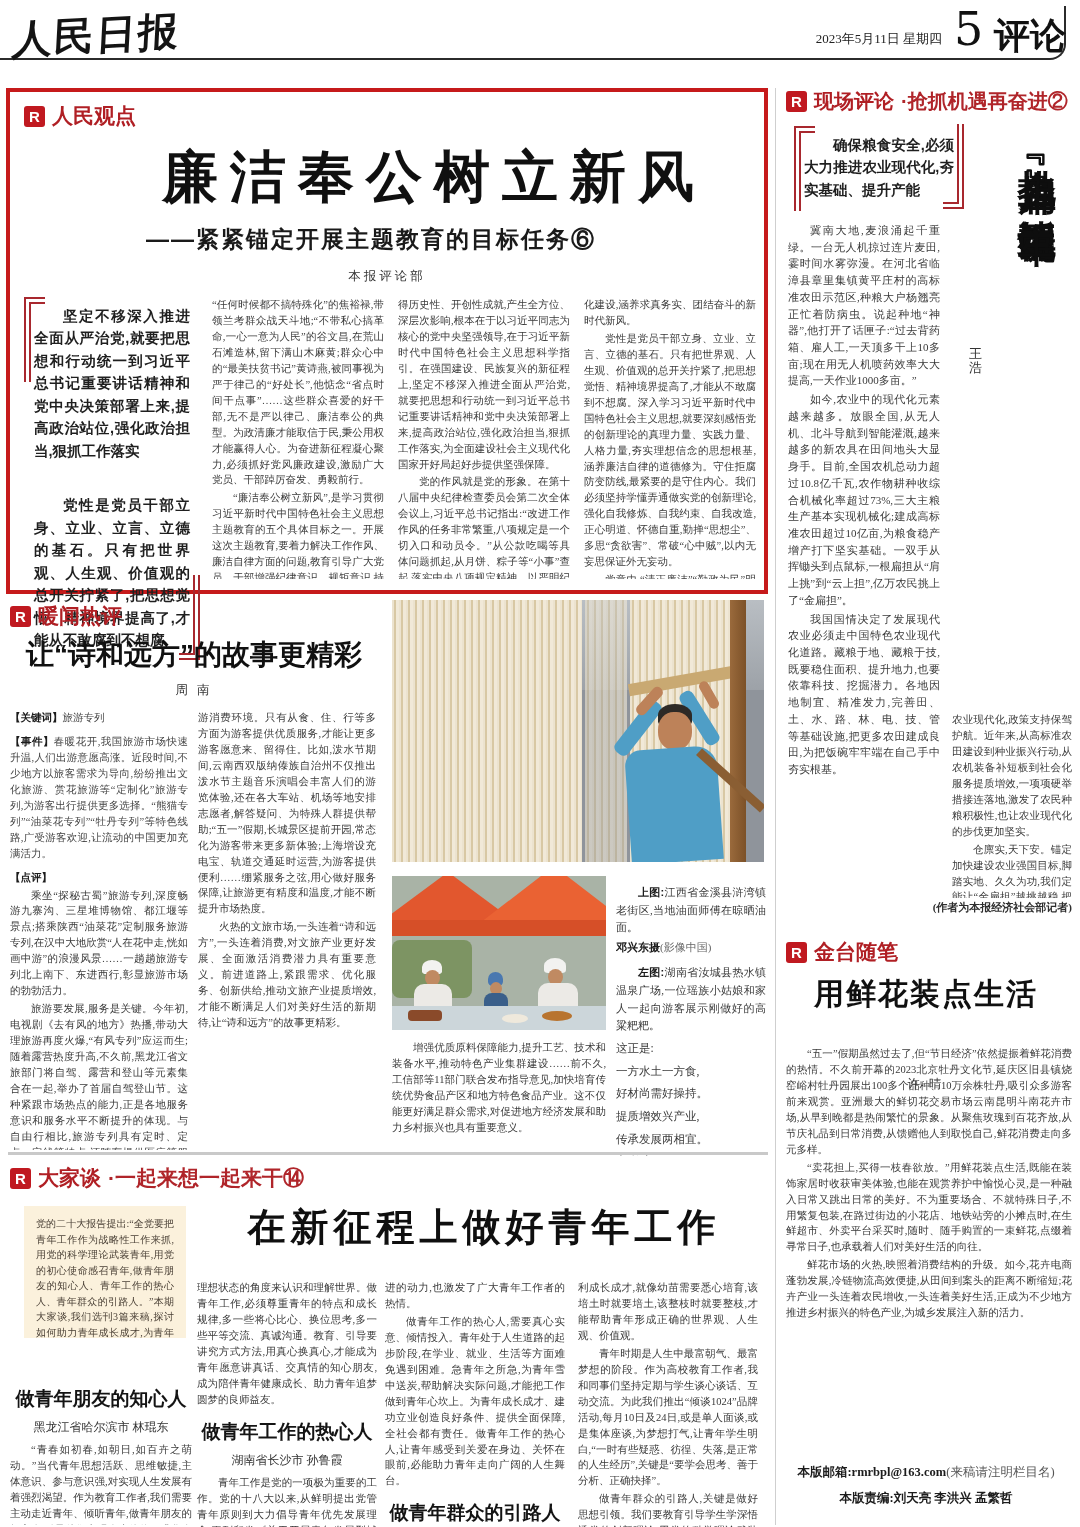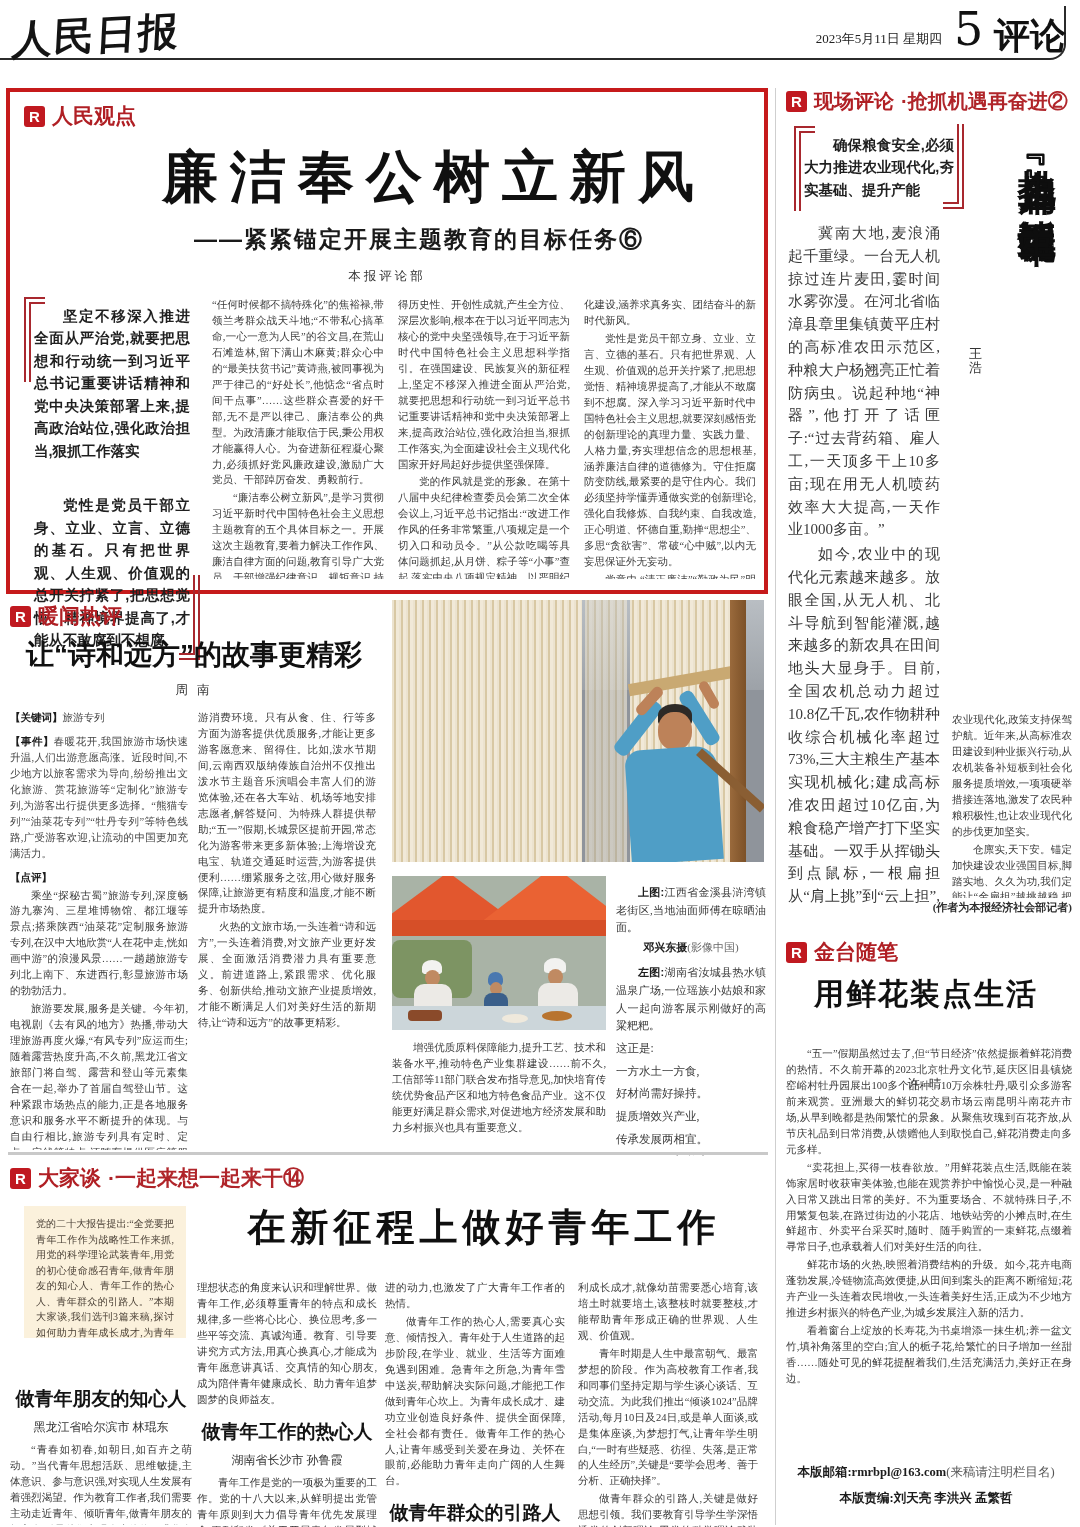--- a/index.html
+++ b/index.html
@@ -46,21 +46,21 @@
           font-weight:bold;font-size:38px;color:#0e0e0e;line-height:74px;letter-spacing:1px;}
   .vauthor{writing-mode:vertical-rl;text-orientation:upright;font-size:13px;color:#333;letter-spacing:12px;}
   
   .hdiv{position:absolute;height:3px;background:#c9c9c9;}
   .vrule{position:absolute;width:1px;background:#cfcfcf;}
   
   .photo{position:absolute;overflow:hidden;}
   .stripes{position:absolute;background:repeating-linear-gradient(90deg,#ece3cf 0 2px,#d8c8a4 2px 4px,#f1e9d8 4px 7px);}
   .pole{position:absolute;background:linear-gradient(90deg,#9a6a3c,#7c5128);}
   .tri{position:absolute;width:0;height:0;}
-  .credit{text-align:center;text-indent:0 !important;}
+  .credit{text-align:left;text-indent:0 !important;}
   .credit b{color:#1c1c1c;}
   .credit span{color:#666;}
   
   .subtitle2{font-family:"Liberation Sans",sans-serif;font-weight:bold;font-size:19px;
              color:#141414;text-align:center;text-indent:0 !important;margin:10px 0 4px 0 !important;}
   .subby{font-size:12px;text-align:center;color:#333;text-indent:0 !important;margin-bottom:6px !important;}
   .edbox{background:#fbf1dc;padding:10px 12px;font-size:10px;line-height:1.55;color:#4a4036;text-align:justify;}
   .footline{font-size:12.5px;font-weight:bold;text-align:center;color:#1d1d1d;}
   .kaiti{color:#444;}
 </style>
@@ -72,21 +72,21 @@
 <div class="abs date" style="left:756px;top:30px;width:186px;">2023年5月11日 星期四</div>
 <div class="abs pagenum" style="left:954px;top:2px;">5</div>
 <div class="abs pagename" style="left:994px;top:12px;">评论</div>
 
 <div class="abs redbox">
   <div class="abs sec-head" style="left:14px;top:10px;">
     <span class="sec-icon">R</span>
     <span>人民观点</span>
   </div>
   <div class="abs h-main" style="left:0;top:48px;width:754px;padding-left:47px;">廉洁奉公树立新风</div>
-  <div class="abs h-sub" style="left:0;top:132px;width:722px;padding-left:48px;">——紧紧锚定开展主题教育的目标任务⑥</div>
+  <div class="abs h-sub" style="left:0;top:132px;width:722px;">——紧紧锚定开展主题教育的目标任务⑥</div>
   <div class="abs byline" style="left:0;top:176px;width:754px;">本报评论部</div>
 
   <div class="abs" style="left:14px;top:205px;width:176px;height:282px;">
     <div class="pq tl">
         <span class="qtext">坚定不移深入推进全面从严治党,就要把思想和行动统一到习近平总书记重要讲话精神和党中央决策部署上来,提高政治站位,强化政治担当,狠抓工作落实</span>
       </div>
     <div class="pq br" style="margin-top:16px;">
         <span class="qtext">党性是党员干部立身、立业、立言、立德的基石。只有把世界观、人生观、价值观的总开关拧紧了,把思想觉悟、精神境界提高了,才能从不敢腐到不想腐</span>
       </div>
   </div>
@@ -111,21 +111,21 @@
 <div class="vrule" style="left:775px;top:88px;height:1437px;"></div>
 
 <div class="abs sec-head" style="left:786px;top:88px;font-size:20px;">
   <span class="sec-icon">R</span>
   <span>现场评论</span>
   <span class="sec-sub">·抢抓机遇再奋进②</span>
 </div>
 <div class="abs pq tl br" style="left:794px;top:126px;width:150px;font-size:14.5px;">
   <span class="qtext">确保粮食安全,必须大力推进农业现代化,夯实基础、提升产能</span>
 </div>
-<div class="col" style="left:788px;top:222px;width:152px;height:684px;font-size:15px;">
+<div class="col" style="left:788px;top:222px;width:152px;height:684px;font-size:11px;">
   <p>冀南大地,麦浪涌起千重绿。一台无人机掠过连片麦田,霎时间水雾弥漫。在河北省临漳县章里集镇黄平庄村的高标准农田示范区,种粮大户杨翘亮正忙着防病虫。说起种地“神器”,他打开了话匣子:“过去背药箱、雇人工,一天顶多干上10多亩;现在用无人机喷药效率大大提高,一天作业1000多亩。”</p>
   <p>如今,农业中的现代化元素越来越多。放眼全国,从无人机、北斗导航到智能灌溉,越来越多的新农具在田间地头大显身手。目前,全国农机总动力超过10.8亿千瓦,农作物耕种收综合机械化率超过73%,三大主粮生产基本实现机械化;建成高标准农田超过10亿亩,为粮食稳产增产打下坚实基础。一双手从挥锄头到点鼠标,一根扁担从“肩上挑”到“云上担”,亿万农民挑上了“金扁担”。</p>
   <p>我国国情决定了发展现代农业必须走中国特色农业现代化道路。藏粮于地、藏粮于技,既要稳住面积、提升地力,也要依靠科技、挖掘潜力。各地因地制宜、精准发力,完善田、土、水、路、林、电、技、管等基础设施,把更多农田建成良田,为把饭碗牢牢端在自己手中夯实根基。</p>
 </div>
 <div class="abs vtitle" style="left:1000px;top:140px;height:565px;">挑上『金扁担』,让饭碗端得更牢</div>
 <div class="abs vauthor" style="left:966px;top:338px;height:90px;">王浩</div>
 <div class="col" style="left:952px;top:712px;width:120px;height:186px;">
   <p class="noind">农业现代化,政策支持保驾护航。近年来,从高标准农田建设到种业振兴行动,从农机装备补短板到社会化服务提质增效,一项项硬举措接连落地,激发了农民种粮积极性,也让农业现代化的步伐更加坚实。</p>
   <p>仓廪实,天下安。锚定加快建设农业强国目标,脚踏实地、久久为功,我们定能让“金扁担”越挑越稳,把中国人的饭碗端得更牢。</p>
 </div>
@@ -211,21 +211,20 @@
 <div class="abs sec-head" style="left:786px;top:938px;">
   <span class="sec-icon">R</span>
   <span>金台随笔</span>
 </div>
 <div class="abs" style="left:780px;top:974px;width:292px;text-align:center;font-family:'Liberation Sans',sans-serif;font-weight:bold;font-size:30px;color:#101010;letter-spacing:2px;">用鲜花装点生活</div>
 <div class="abs byline" style="left:780px;top:1076px;width:292px;">许 晴</div>
 <div class="col" style="left:786px;top:1046px;width:286px;height:404px;">
   <p>“五一”假期虽然过去了,但“节日经济”依然提振着鲜花消费的热情。不久前开幕的2023北京牡丹文化节,延庆区旧县镇烧窑峪村牡丹园展出100多个品种、10万余株牡丹,吸引众多游客前来观赏。亚洲最大的鲜切花交易市场云南昆明斗南花卉市场,从早到晚都是热闹繁忙的景象。从聚焦玫瑰到百花齐放,从节庆礼品到日常消费,从馈赠他人到取悦自己,鲜花消费走向多元多样。</p>
   <p>“卖花担上,买得一枝春欲放。”用鲜花装点生活,既能在装饰家居时收获审美体验,也能在观赏养护中愉悦心灵,是一种融入日常又跳出日常的美好。不为重要场合、不就特殊日子,不用繁复包装,在路过街边的小花店、地铁站旁的小摊点时,在生鲜超市、外卖平台采买时,随时、随手购置的一束鲜花,点缀着寻常日子,也承载着人们对美好生活的向往。</p>
   <p>鲜花市场的火热,映照着消费结构的升级。如今,花卉电商蓬勃发展,冷链物流高效便捷,从田间到案头的距离不断缩短;花卉产业一头连着农民增收,一头连着美好生活,正成为不少地方推进乡村振兴的特色产业,为城乡发展注入新的活力。</p>
-  <p>看着窗台上绽放的长寿花,为书桌增添一抹生机;养一盆文竹,填补角落里的空白;宜人的栀子花,给繁忙的日子增加一丝甜香……随处可见的鲜花提醒着我们,生活充满活力,美好正在身边。</p>
 </div>
 <div class="abs footline" style="left:778px;top:1464px;width:296px;">
   <span>本版邮箱:</span><span>rmrbpl@163.com</span><span style="font-weight:normal;color:#555;">(来稿请注明栏目名)</span>
 </div>
 <div class="abs footline" style="left:778px;top:1490px;width:296px;">
   <span>本版责编:</span><span>刘天亮 李洪兴 孟繁哲</span>
 </div>
 
 <div class="abs sec-head" style="left:10px;top:1164px;">
   <span class="sec-icon">R</span>

